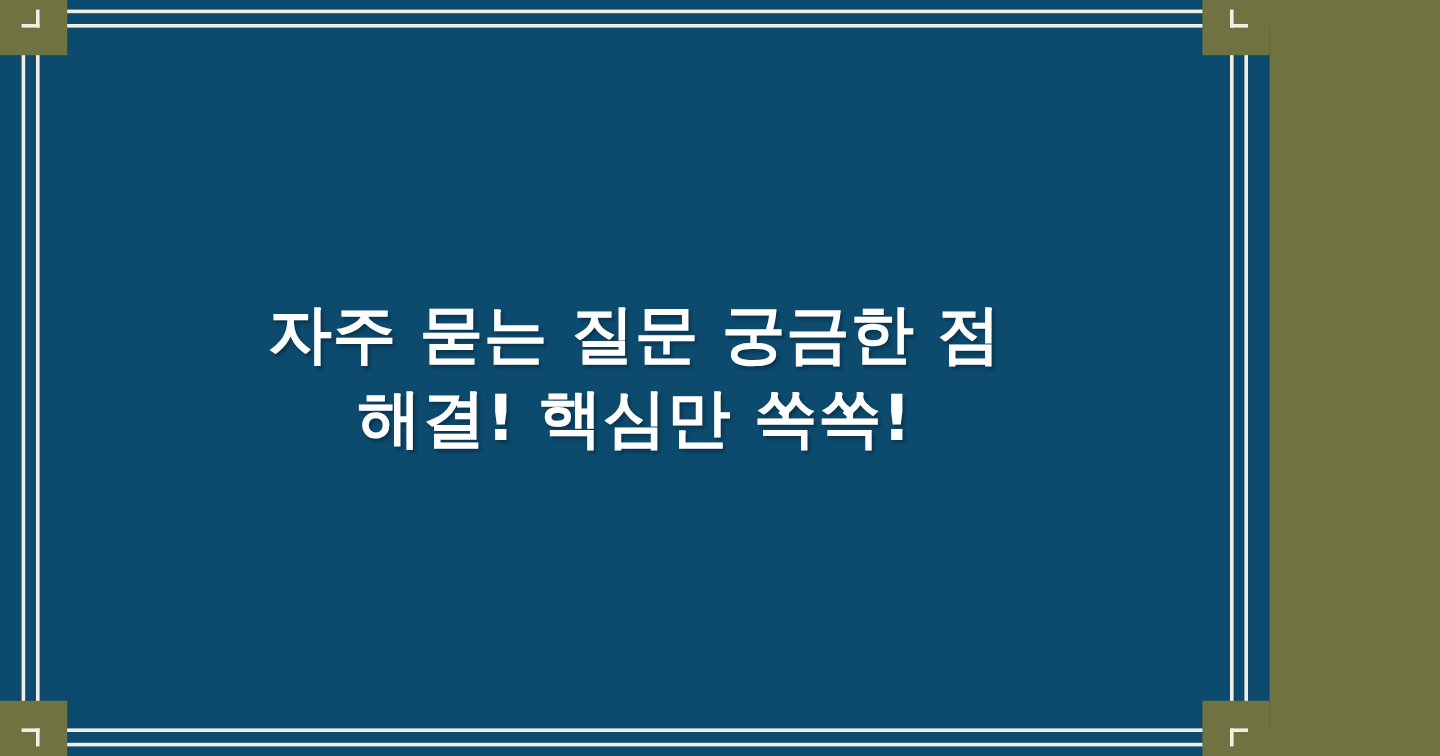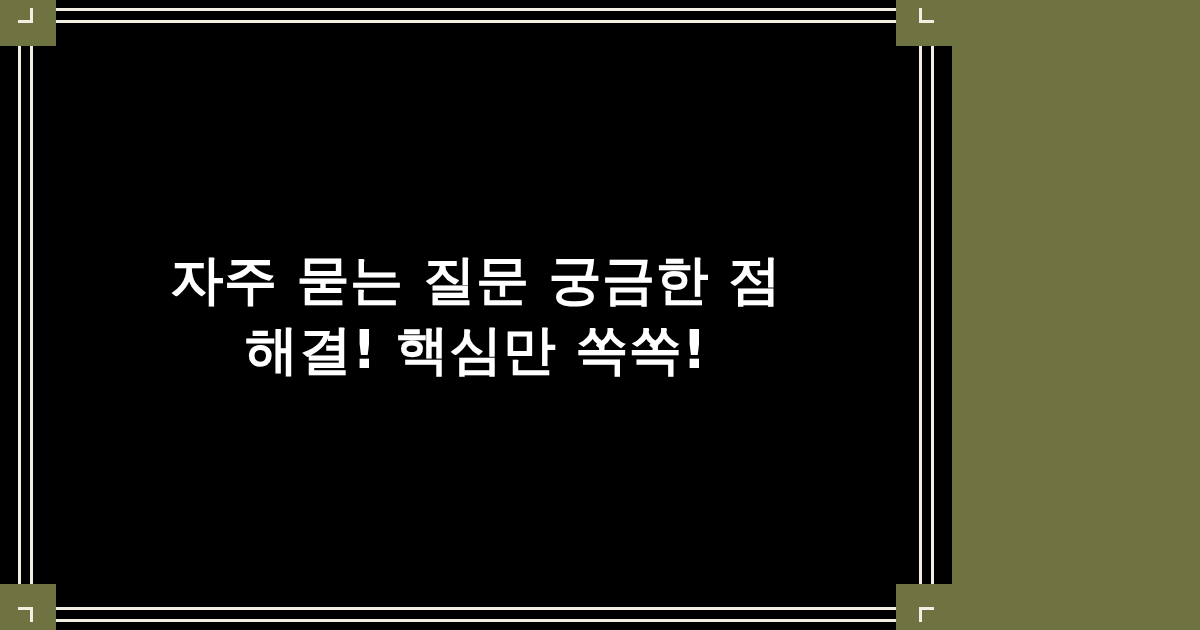--- a/index.html
+++ b/index.html
@@ -8,23 +8,23 @@
   }
   body {
     width: 1200px;
     height: 630px;
     background: #6f7342;
     font-family: "DejaVu Sans", sans-serif;
     overflow: hidden;
   }
   .card {
     position: relative;
-    width: 952px;
+    width: 1058px;
     height: 630px;
-    background: #000000;
+    background: #0c4a6e;
     box-sizing: border-box;
     border-radius: 25px;
   }
   
   .frame-outer {
     position: absolute;
     left: 18px;
     top: 8px;
     right: 18px;
     bottom: 8px;

